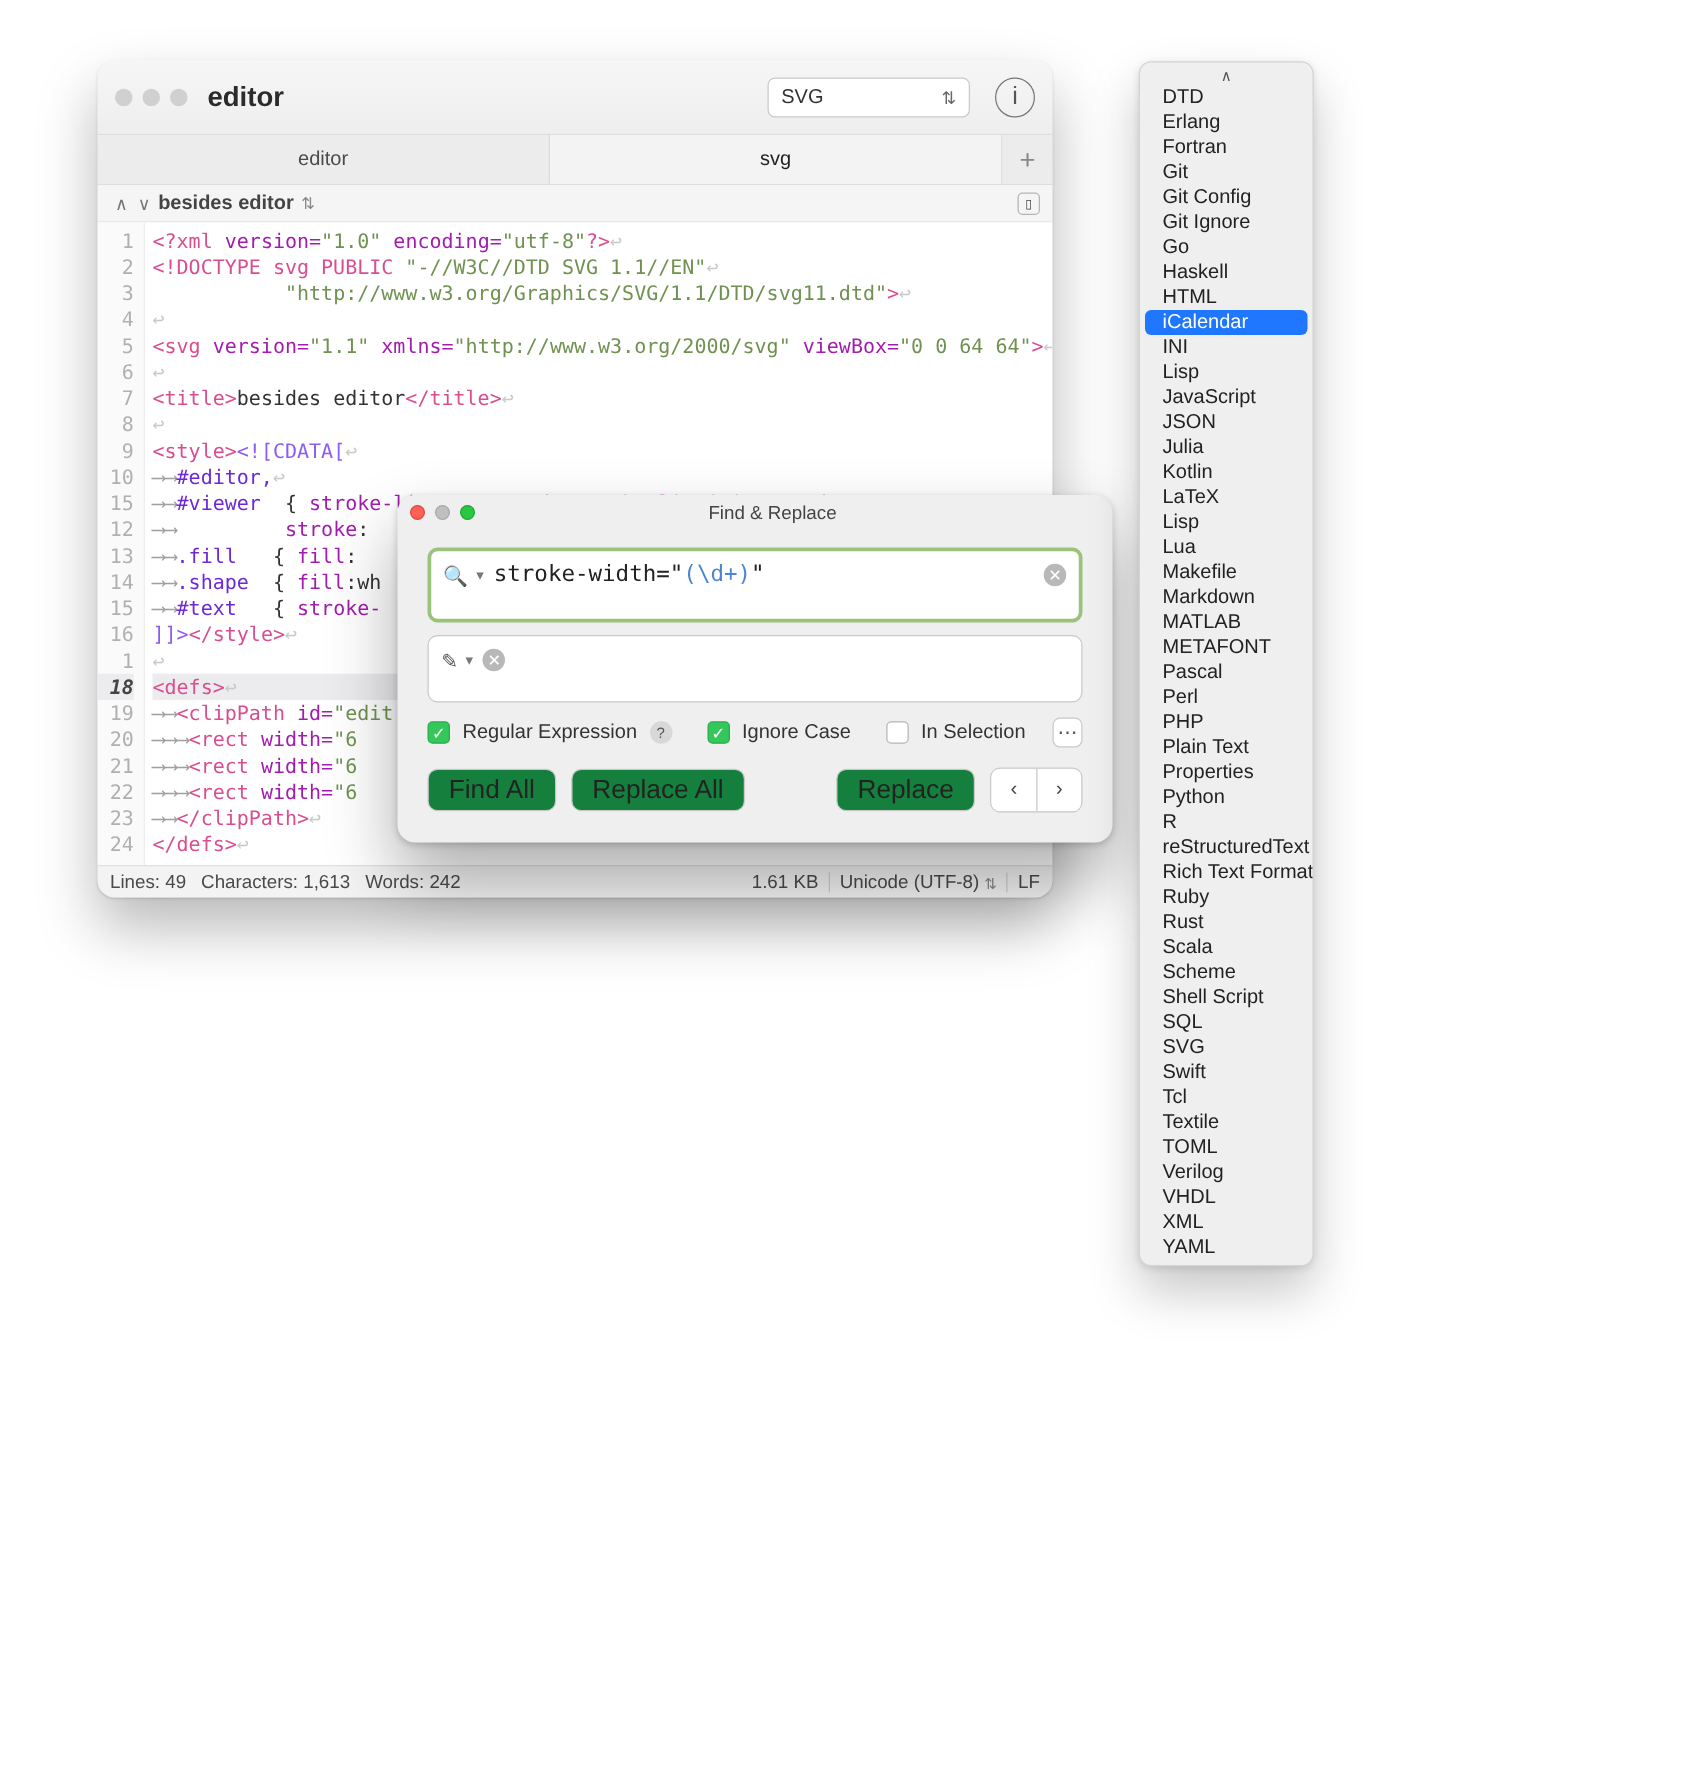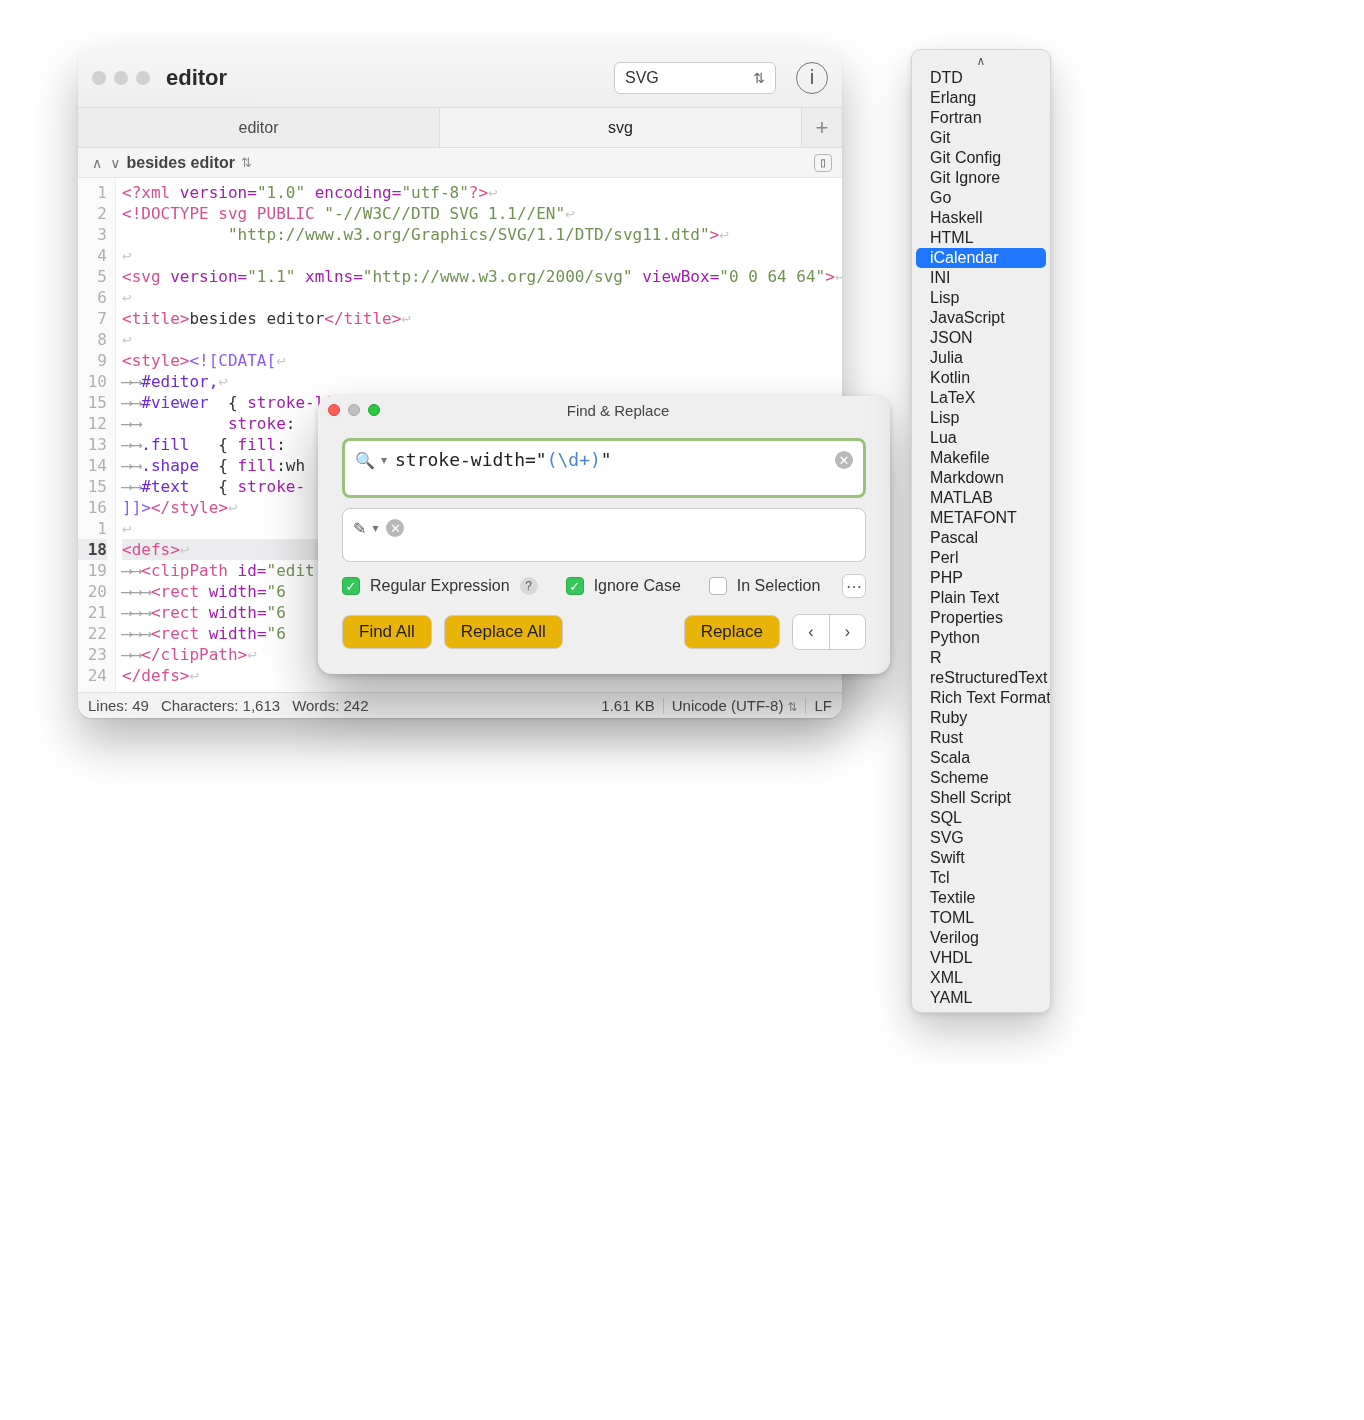--- a/index.html
+++ b/index.html
@@ -92,21 +92,21 @@
 .code .pink { color:#d94e90; }
 .code .blue { color:#a21caf; }
 .code .orange { color:#8b5cf6; }
 .code .str { color:#6f9250; }
 .code .gray { color:#a0a0a0; }
 .code .oliv { color:#6d28d9; }
 .code .ret { color:#c9c9c9; }
 
 .line.current { background:#ececee; }
 .gutter .ln { height:21px; display:block; }
-.gutter .ln.current { background:#ececee; color:#444; font-weight:600; }
+.gutter .ln.current { background:#ececee; color:#444; font-weight:600;font-style:italic; }
 
 .statusbar {
   position:absolute; bottom:0; left:0; right:0;
   height:26px; display:flex; align-items:center;
   padding:0 10px; font-size:15px; color:#4a4a4a;
   background:#f3f3f4; border-top:1px solid #e0e0e1;
 }
 .statusbar .grow { flex:1; }
 .status-select { display:flex; align-items:flex-end; gap:4px; }
 .status-select .chev { color:#888; font-size:12px; }
@@ -166,23 +166,23 @@
 }
 .find-options .grow { flex:1; }
 .more-btn {
   width:24px; height:24px; border:1px solid #c9c9ca; border-radius:6px;
   background:#fff; display:flex; align-items:center; justify-content:center;
   color:#555; font-size:16px;
 }
 
 .find-buttons { display:flex; align-items:center; gap:12px; margin-top:16px; }
 .btn {
-  height:34px; padding:0 16px; background:#eab308;
+  height:34px; padding:0 16px; background:#15803d;
   border:1px solid #c9c9ca; border-radius:8px;
-  font-size:17px; color:#222;
+  font-size:21px; color:#222;
   display:flex; align-items:center; justify-content:center;
 }
 .find-buttons .grow { flex:1; }
 .seg { display:flex; border:1px solid #c9c9ca; border-radius:8px; overflow:hidden; }
 .seg .segbtn { width:36px; height:34px; background:#fff; display:flex; align-items:center; justify-content:center; font-size:16px; color:#444; }
 .seg .segbtn+.segbtn { border-left:1px solid #c9c9ca; }
 
 
 .lang-popover {
   position:absolute;

